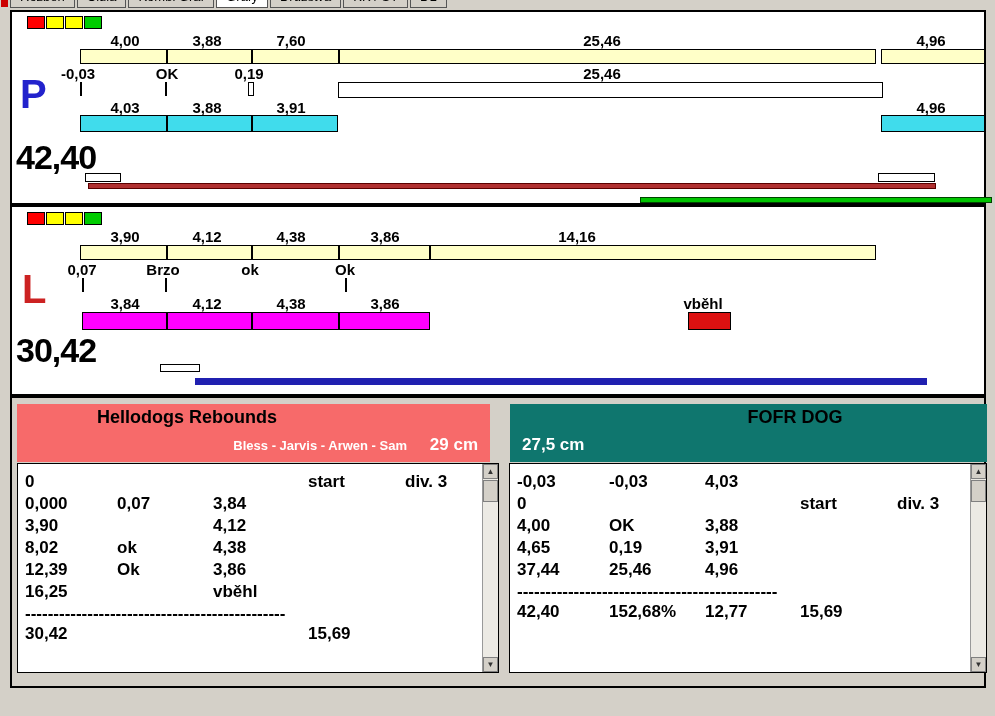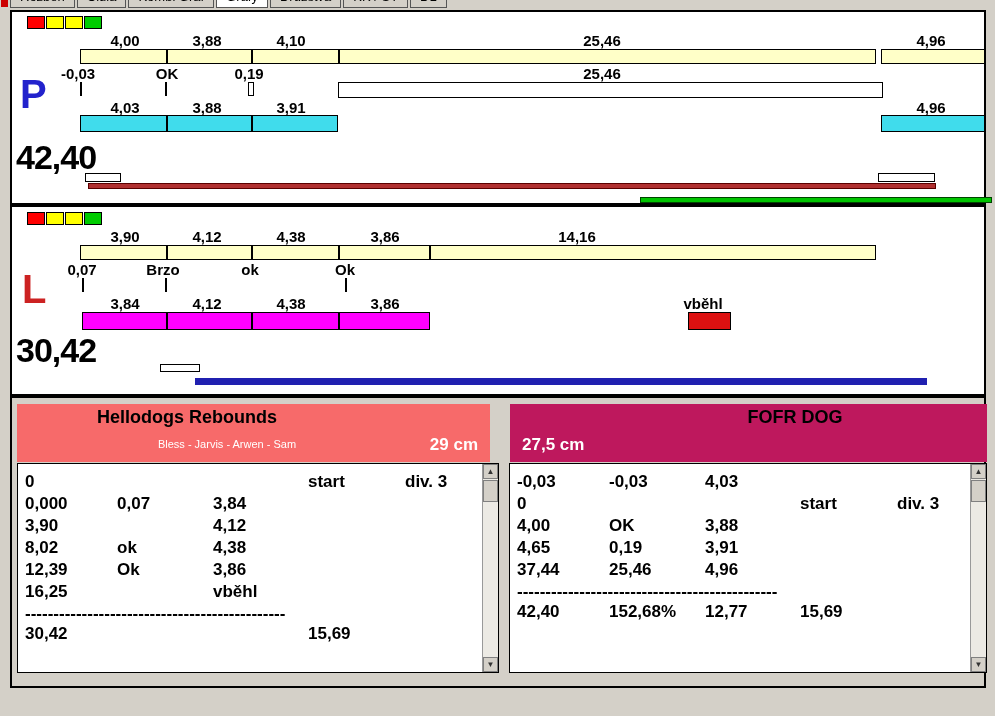--- a/index.html
+++ b/index.html
@@ -11,21 +11,21 @@
   .bar{position:absolute;border:1px solid #000}
   .vdiv{position:absolute;top:-1px;bottom:-1px;width:2px;background:#000}
   .tick{position:absolute;width:2px;height:14px;background:#000}
   .sq{position:absolute;width:18px;height:13px;border:1px solid #000}
   .lane{position:absolute;font-size:40px;font-weight:bold;line-height:1}
   .total{position:absolute;font-size:34px;font-weight:bold;color:#000;letter-spacing:-1px;line-height:1}
   .mini{position:absolute;background:#fff;border:1px solid #000}
   .hline{position:absolute}
   .thead{position:absolute;height:58px}
   .tname{position:absolute;font-size:18px;font-weight:bold;text-align:center;color:#000;white-space:nowrap}
-  .tdogs{position:absolute;font-size:11px;font-weight:normal;text-align:center;color:#fff;white-space:nowrap}
+  .tdogs{position:absolute;font-size:13px;font-weight:bold;text-align:right;color:#fff;white-space:nowrap}
   .theight{position:absolute;font-size:17px;font-weight:bold;color:#fff;white-space:nowrap}
   .tstamp{position:absolute;background:#fff;border:1px solid #000;font-size:17px;font-weight:bold;text-align:center;line-height:27px;z-index:2;color:#000}
   .ttable{position:absolute;background:#fff;border:1px solid #000;padding-top:8px;font-size:17px;font-weight:bold;color:#000;overflow:hidden}
   .trow{position:relative;height:22px}
   .tdivider{position:relative;height:20px;padding-left:7px;white-space:nowrap;overflow:hidden}
   .cell{position:absolute;white-space:nowrap}
   .c1{left:7px}.c2{left:99px}.c3{left:195px}.c4{left:290px}.c5{left:387px}
   .sbar{position:absolute;top:0;right:0;bottom:0;width:16px;background:#ECEAE4;border-left:1px solid #999}
   .sbtn{position:absolute;left:0;width:15px;height:15px;background:#D4D0C8;border:1px solid #808080;font-size:8px;line-height:13px;text-align:center;color:#333}
   .sthumb{position:absolute;left:0;top:16px;width:15px;height:22px;background:#D4D0C8;border:1px solid #808080}
@@ -50,21 +50,21 @@
   <div style="position:absolute;left:1px;top:0;width:7px;height:7px;background:#CC0000"></div>
 
   <div class="panel" style="left:10px;top:10px;width:976px;height:195px">
     <div class="sq" style="left: 15px; top: 4px; background: rgb(255, 0, 0);"></div>
     <div class="sq" style="left: 34px; top: 4px; background: rgb(255, 255, 0);"></div>
     <div class="sq" style="left: 53px; top: 4px; background: rgb(255, 255, 0);"></div>
     <div class="sq" style="left: 72px; top: 4px; background: rgb(0, 204, 0);"></div>
 
     <span class="lbl" style="left:113px;top:20px">4,00</span>
     <span class="lbl" style="left:195px;top:20px">3,88</span>
-    <span class="lbl" style="left:279px;top:20px">4,10</span>
+    <span class="lbl" style="left:279px;top:20px">7,60</span>
     <span class="lbl" style="left:590px;top:20px">25,46</span>
     <span class="lbl" style="left:919px;top:20px">4,96</span>
 
     <div class="bar" style="left: 68px; top: 37px; width: 796px; height: 15px; background: rgb(255, 255, 200);">
       <div class="vdiv" style="left:85px"></div>
       <div class="vdiv" style="left:170px"></div>
       <div class="vdiv" style="left:257px"></div>
     </div>
     <div class="bar" style="left: 869px; top: 37px; width: 104px; height: 15px; background: rgb(255, 255, 200);"></div>
 
@@ -151,21 +151,21 @@
 
   <div class="panel" style="left:10px;top:396px;width:976px;height:292px;background:#D4D0C8">
 
     <div class="thead" style="left: 5px; top: 6px; width: 473px; background: rgb(247, 106, 106);">
       <div class="tname" style="left:0;top:3px;width:340px">Hellodogs Rebounds</div>
       <div class="tdogs" style="left:30px;top:34px;width:360px">Bless - Jarvis - Arwen - Sam</div>
       <div class="theight" style="right:12px;top:31px">29 cm</div>
     </div>
 
 
-    <div class="thead" style="left: 498px; top: 6px; width: 477px; background: #be185d;">
+    <div class="thead" style="left: 498px; top: 6px; width: 477px; background: #0f766e;">
       <div class="tname" style="left:95px;top:3px;width:380px">FOFR DOG</div>
       <div class="theight" style="left:12px;top:31px">27,5 cm</div>
     </div>
 
     <div class="ttable" style="left:5px;top:65px;width:482px;height:210px">
       <div class="trow">
         <span class="cell c1">0</span>
         <span class="cell c4">start</span>
         <span class="cell c5">div. 3</span>
       </div>

